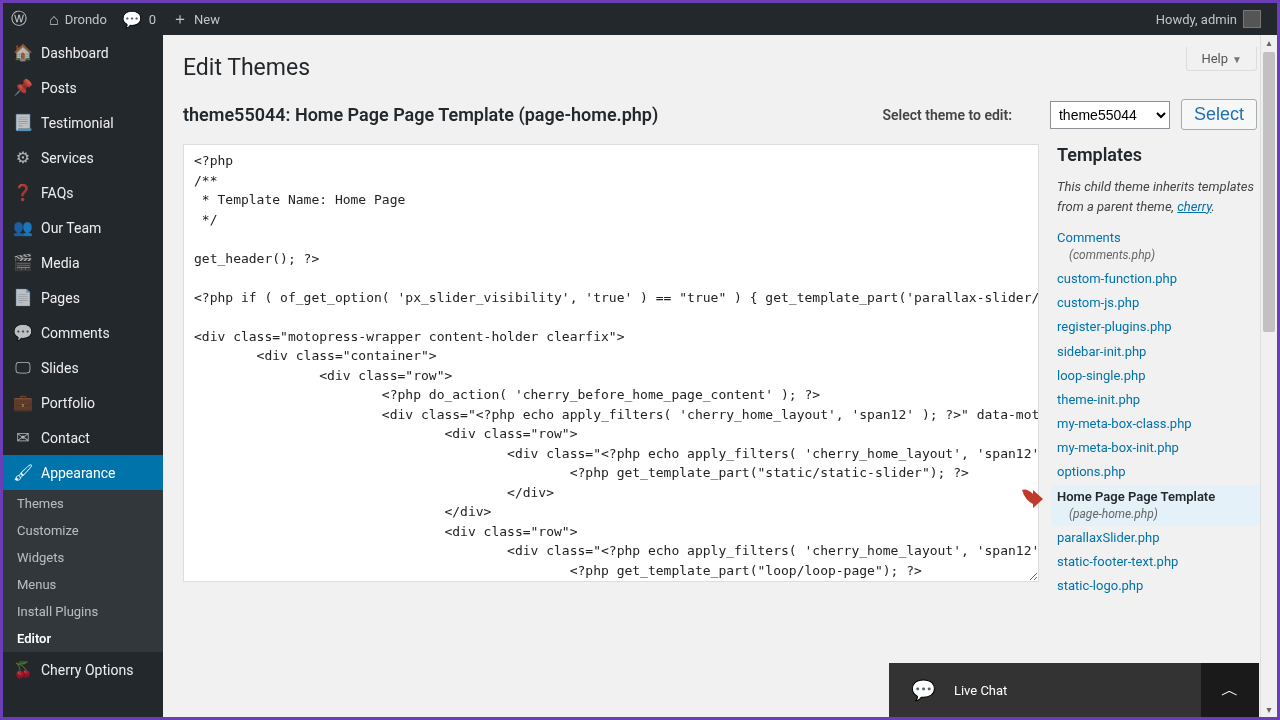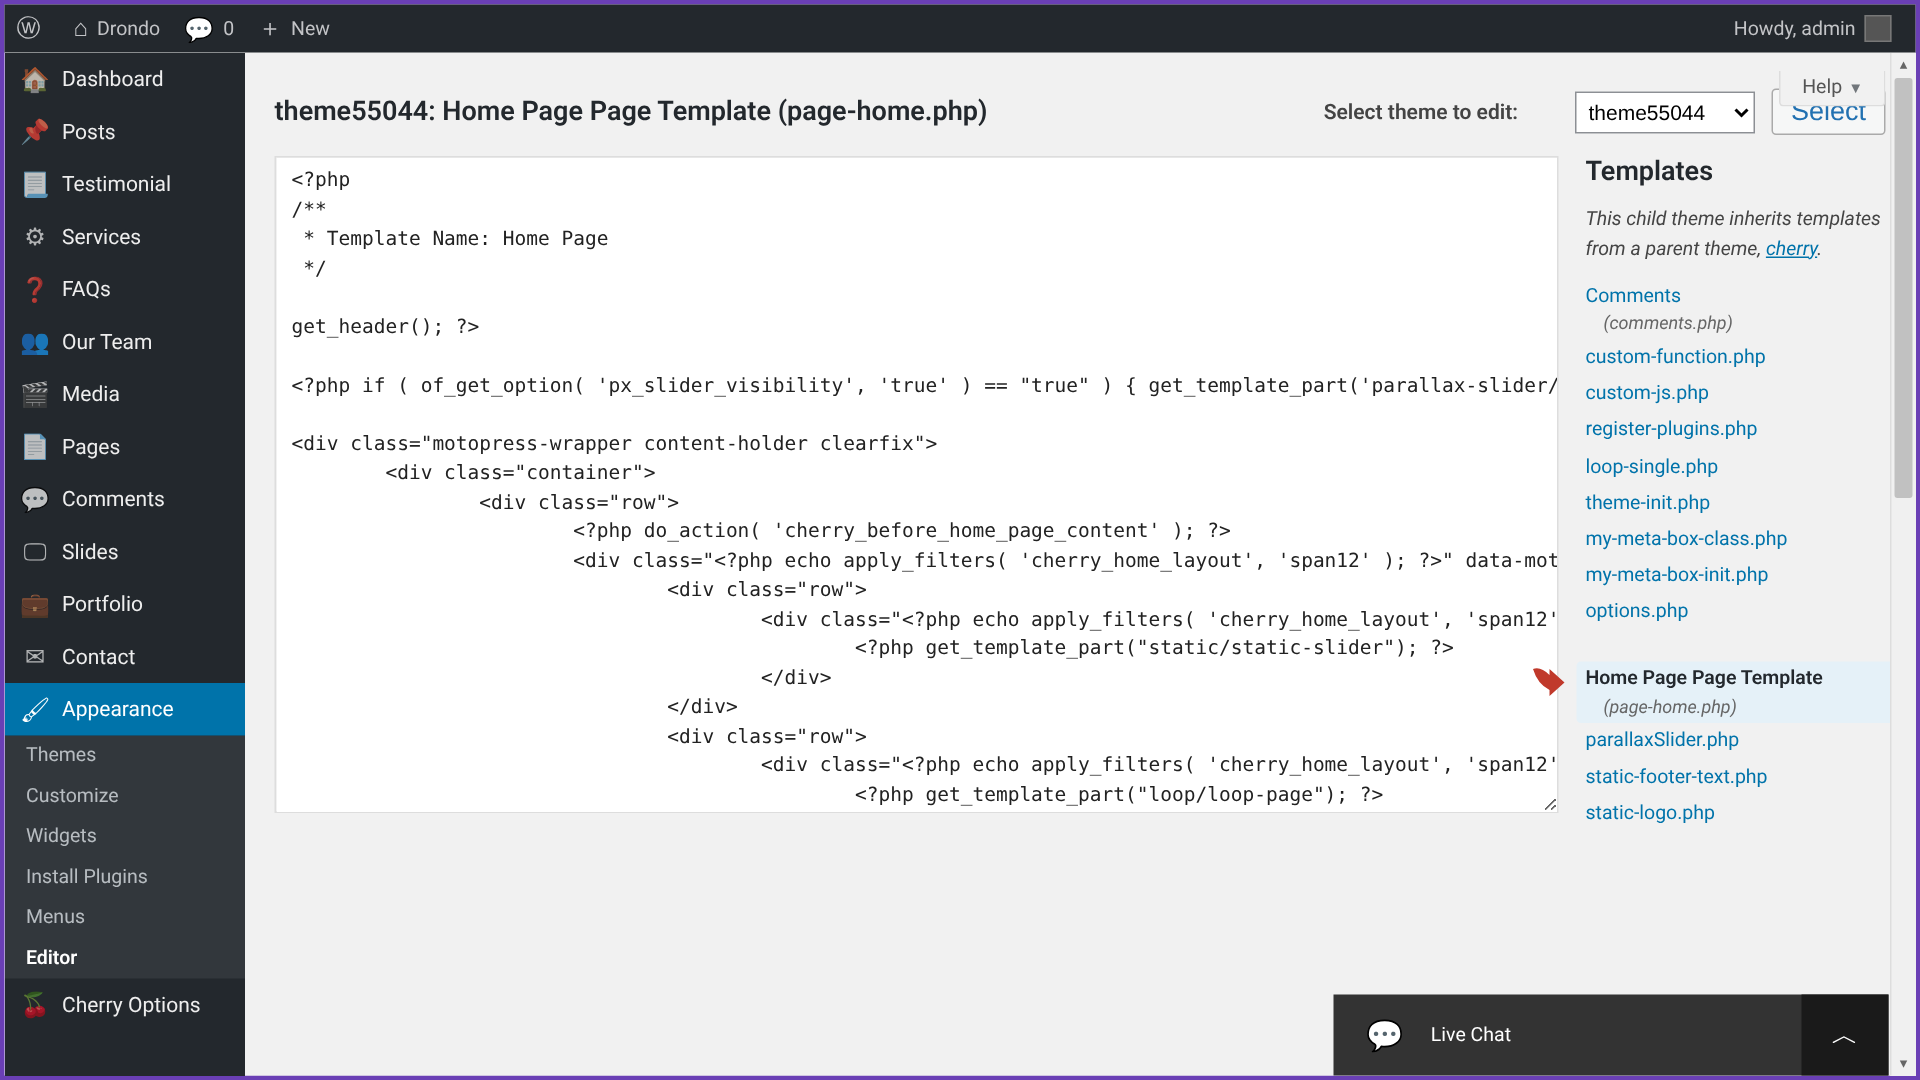--- a/index.html
+++ b/index.html
@@ -33,21 +33,21 @@
 .code-col { flex: 1; }
 .code-editor { width: 100%; height: 438px; font-family: Consolas, Monaco, monospace; font-size: 13px; line-height: 1.5; padding: 6px 10px; border: 1px solid #ddd; background: #fff; resize: vertical; white-space: pre; overflow: auto; color: #222; }
 .files-col { width: 200px; }
 .files-title { font-size: 18px; font-weight: 600; margin-bottom: 12px; color: #23282d; }
 .inherit-note { font-style: italic; font-size: 13px; color: #444; margin-bottom: 10px; line-height: 1.5; }
 .inherit-note a { color: #0073aa; text-decoration: underline; }
 .file-list { list-style: none; }
 .file-list li { padding: 3px 0; font-size: 13px; line-height: 1.4; }
 .file-list a { color: #0073aa; text-decoration: none; cursor: pointer; }
 .file-list .file-sub { font-style: italic; font-size: 12px; color: #666; padding-left: 12px; display: block; }
-.file-list li.active-row { background: #e5f1f8; margin-left: -6px; margin-right: -6px; padding-left: 6px; padding-right: 6px; border-radius: 3px; margin-top: 21px; }
+.file-list li.active-row { background: #e5f1f8; margin-left: -6px; margin-right: -6px; padding-left: 6px; padding-right: 6px; border-radius: 3px; }
 .live-chat { position: absolute; bottom: 0; right: 18px; height: 54px; background: #333; color: #fff; display: flex; align-items: center; width: 370px; z-index: 200; }
 .chat-body { flex: 1; display: flex; align-items: center; padding: 0 22px; gap: 18px; cursor: pointer; }
 .chat-icon { color: #7cb342; font-size: 20px; }
 .chat-toggle { width: 58px; height: 54px; background: #1a1a1a; display: flex; align-items: center; justify-content: center; cursor: pointer; color: #fff; font-size: 18px; }
 .scrollbar-fake { position: absolute; right: 0; top: 32px; bottom: 0; width: 17px; background: #f0f0f0; border-left: 1px solid #ddd; }
 .scrollbar-thumb { position: absolute; top: 17px; left: 2px; right: 2px; height: 280px; background: #c1c1c1; border-radius: 2px; }
 .scrollbar-fake::before,.scrollbar-fake::after { content: '▴'; position: absolute; left: 0; right: 0; text-align: center; font-size: 10px; color: #666; }
 .scrollbar-fake::before { top: 2px; }
 .scrollbar-fake::after { content: '▾'; bottom: 2px; }
 .user-av { width: 18px; height: 18px; background: #555; display: inline-block; margin-left: 6px; border: 1px solid #777; }
@@ -132,32 +132,33 @@
           <span>Contact</span>
         </div>
         <div class="menu-item current">
           <span class="mi-icon">🖌</span>
           <span>Appearance</span>
         </div>
         <div class="submenu">
           <div class="submenu-item">Themes</div>
           <div class="submenu-item">Customize</div>
           <div class="submenu-item">Widgets</div>
+          <div class="submenu-item">Menus</div>
           <div class="submenu-item">Install Plugins</div>
-          <div class="submenu-item">Menus</div>
           <div class="submenu-item current">Editor</div>
         </div>
         <div class="menu-item">
           <span class="mi-icon">🍒</span>
           <span>Cherry Options</span>
         </div>
       </div>
 
     <div class="content-area">
       <div class="help-tab"><span>Help</span><span class="arrow">▼</span></div>
+      <h1 class="page-title">Edit Themes</h1>
 
       <div class="file-info">
         <div class="file-description">theme55044: Home Page Page Template (page-home.php)</div>
         <div class="theme-select-wrap">
           <span class="theme-select-label">Select theme to edit:</span>
           <select class="theme-select">
             <option>theme55044</option>
           </select>
           <button class="btn">Select</button>
         </div>
@@ -195,20 +196,21 @@
 </textarea>
         </div>
         <div class="files-col">
           <h2 class="files-title">Templates</h2>
           <p class="inherit-note"><span>This child theme inherits templates from a parent theme, </span><a>cherry</a>.</p>
           <ul class="file-list" id="filelist">
               <li><a>Comments</a><span class="file-sub">(comments.php)</span></li>
               <li><a>custom-function.php</a></li>
               <li><a>custom-js.php</a></li>
               <li><a>register-plugins.php</a></li>
+              <li><a>sidebar-init.php</a></li>
               <li><a>loop-single.php</a></li>
               <li><a>theme-init.php</a></li>
               <li><a>my-meta-box-class.php</a></li>
               <li><a>my-meta-box-init.php</a></li>
               <li><a>options.php</a></li>
               <li class="active-row" style="position: relative;"><a style="color:#23282d;font-weight:600;">Home Page Page Template</a><span class="file-sub">(page-home.php)</span><svg class="red-arrow" viewBox="0 0 26 22">
                   <path d="M 3 4 Q 8 2 14 8 L 14 4 L 24 13 L 14 22 L 14 18 Q 6 14 3 4 Z" fill="#c0392b"></path>
                 </svg></li>
               <li><a>parallaxSlider.php</a></li>
               <li><a>static-footer-text.php</a></li>

